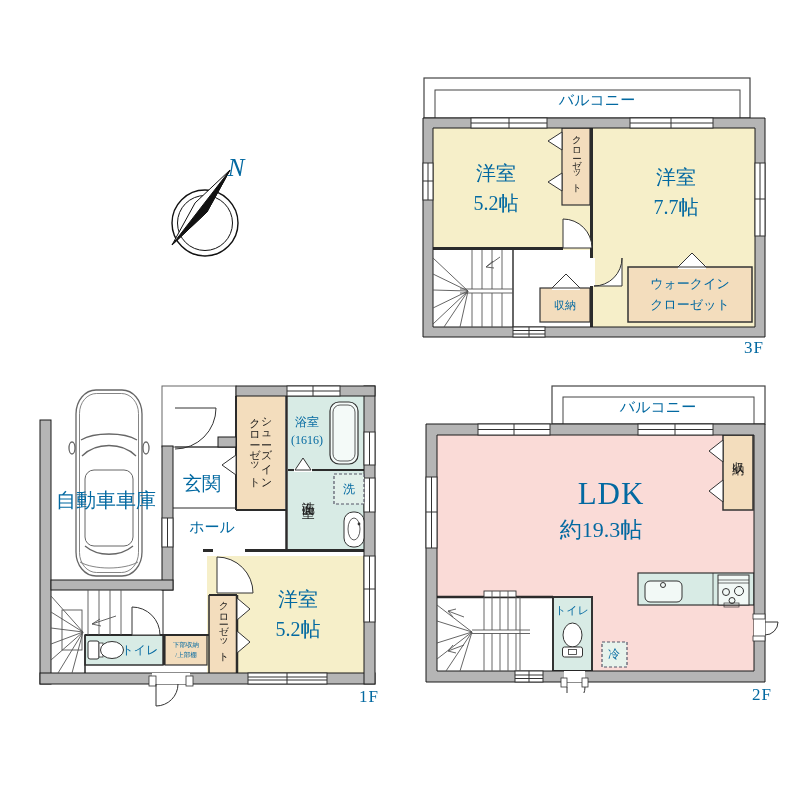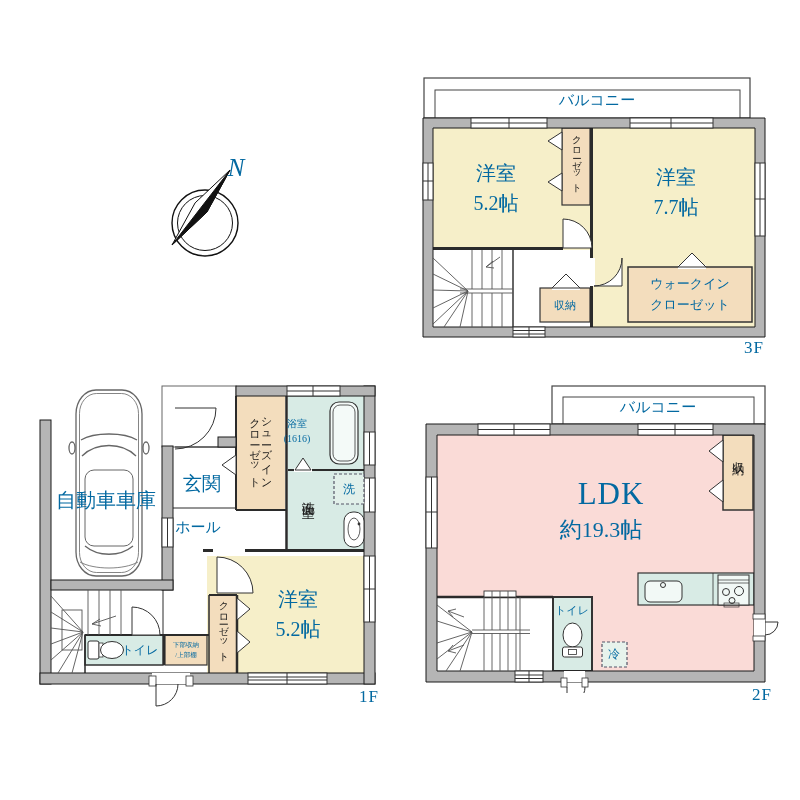--- a/index.html
+++ b/index.html
@@ -212,23 +212,23 @@
     <g stroke="#555" stroke-width="0.9" fill="none">
       <path d="M60,212 V257 M71,212 V257 M82,212 V257 M93,212 V257"></path>
       <rect x="34" y="232" width="20" height="40"></rect>
       <path d="M55,254 L23,218 M55,254 L23,234 M55,254 L23,250 M55,254 L23,266 M55,254 L23,282 M55,254 L30,295 M55,254 L44,295"></path>
       <path d="M88,238 L64,246 M64,246 l8,-5 M64,246 l9,2"></path>
     </g>
   </svg>
 
   <div class="lbl" style="left:106px;top:500px;font-size:20px;white-space:nowrap;background:transparent">自動車車庫</div>
   <div class="lbl" style="left:202px;top:484px;font-size:19px">玄関</div>
-  <div class="lbl" style="left:198px;top:527px;font-size:15px;white-space:nowrap">ホール</div>
+  <div class="lbl" style="left:212px;top:527px;font-size:15px;white-space:nowrap">ホール</div>
   <div class="vlbl" style="left:260px;top:452px;font-size:11px;height:84px">シューズインクローゼット</div>
-  <div class="lbl" style="left:297px;top:431px;font-size:10px;line-height:1.5">浴室
+  <div class="lbl" style="left:307px;top:431px;font-size:12px;line-height:1.5">浴室
 (1616)</div>
   <div class="vlbl" style="left:308px;top:517px;font-size:13px;height:52px">洗面室</div>
   <div class="lbl" style="left:349px;top:489px;font-size:12px">洗</div>
   <div class="lbl" style="left:298px;top:614px;font-size:20px">洋室
 5.2帖</div>
   <div class="vlbl" style="left:223px;top:634px;font-size:10px;height:80px;letter-spacing:1px">クローゼット</div>
   <div class="lbl" style="left:140px;top:650px;font-size:12px">トイレ</div>
   <div class="lbl" style="left:186px;top:650px;font-size:6.5px;line-height:1.5">下部収納
 /上部棚</div>
   <div class="lbl floorname" style="left:369px;top:697px">1F</div>

